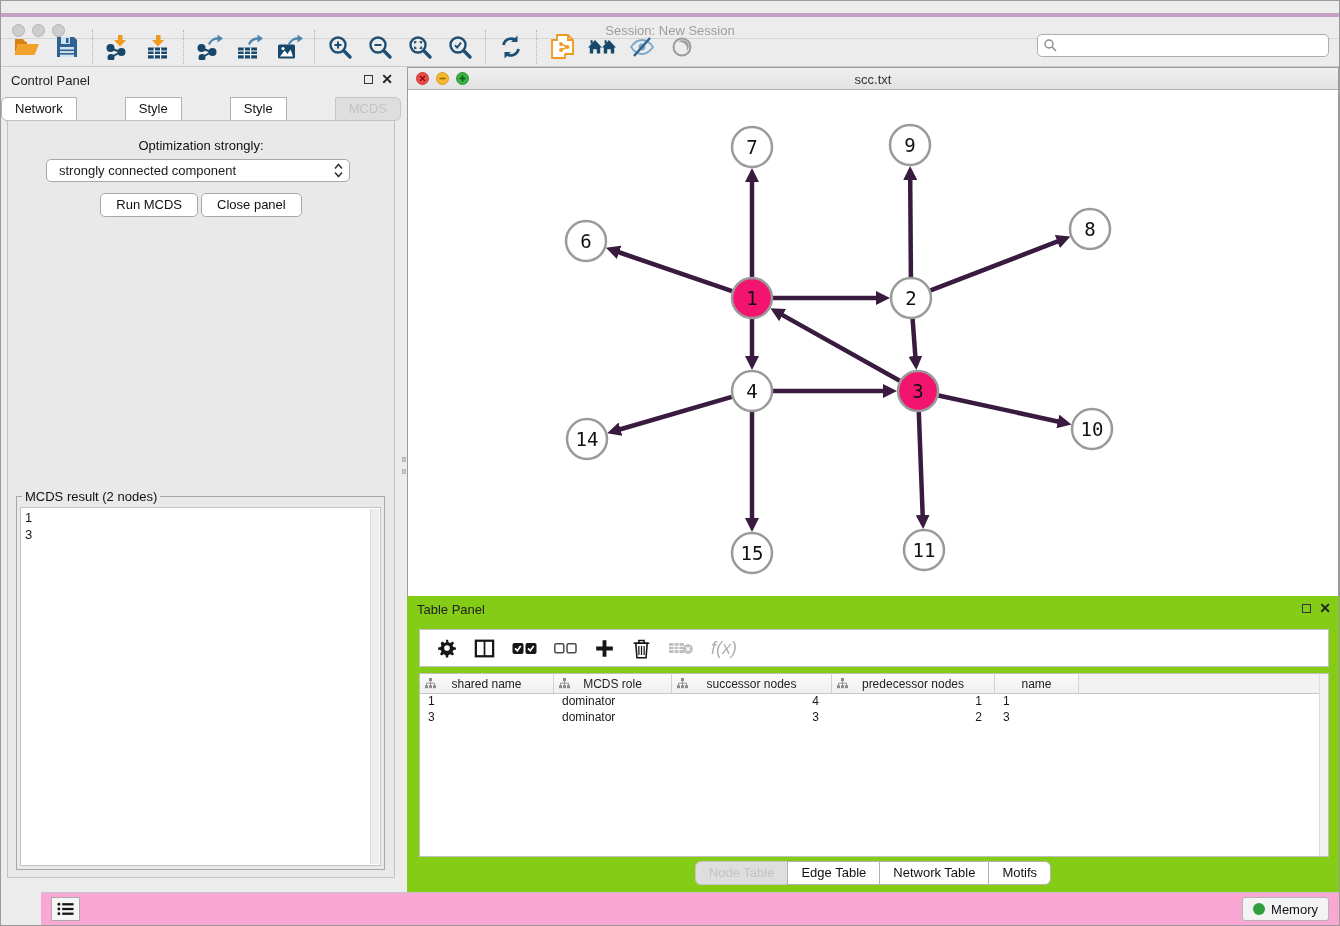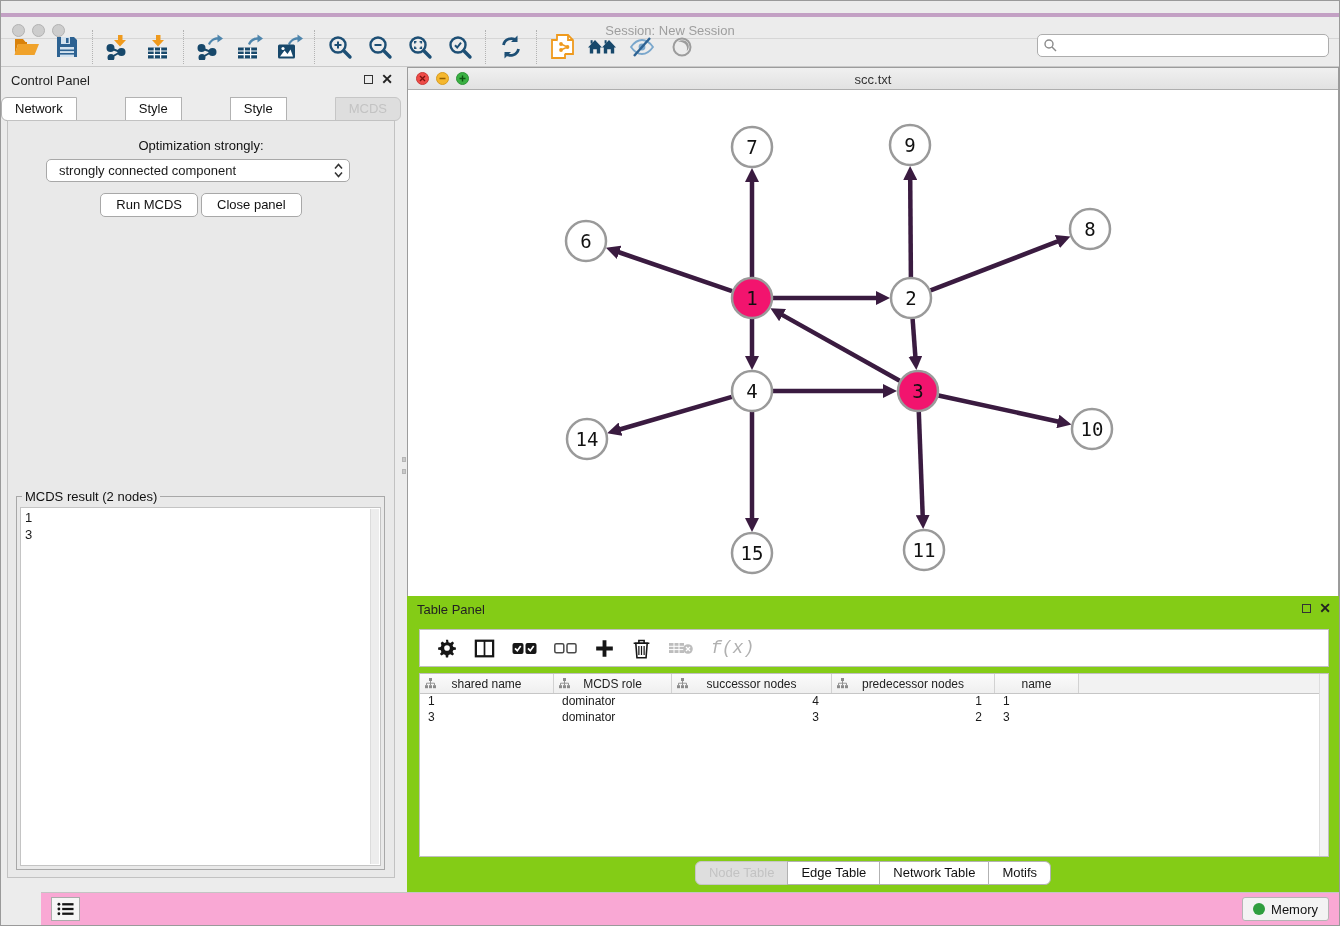--- a/index.html
+++ b/index.html
@@ -69,21 +69,21 @@
     display:flex; align-items:center; justify-content:center; }
   .net-canvas { position:absolute; top:22px; left:0; right:0; bottom:0; background:#fff; }
   .net-canvas svg { position:absolute; top:0; left:0; }
   .h-grip { position:absolute; bottom:1px; left:456px; width:10px; height:6px;
     background:#d7d7d7; border:1px solid #c2c2c2; }
   
   .table-panel { position:absolute; left:406px; top:595px; right:0; bottom:33px; background:#84cc16; }
   .tp-toolbar { position:absolute; left:12px; right:10px; top:33px; height:38px; background:#fff;
     border:1px solid #c0c0c0; display:flex; align-items:center; gap:17px; padding-left:17px; }
   .tp-toolbar .tico { display:flex; align-items:center; justify-content:center; cursor:default; }
-  .fx { font-family:Liberation Mono, monospace; font-style:italic; font-size:18px; color:#b0b0b0; }
+  .fx { font-family:Liberation Sans, sans-serif; font-style:italic; font-size:18px; color:#b0b0b0; }
   .tp-table { position:absolute; left:12px; right:10px; top:77px; bottom:35px; background:#fff;
     border:1px solid #c0c0c0; overflow:hidden; }
   .thead { display:flex; height:20px; border-bottom:1px solid #c6c6c6; background:#f2f2f2; }
   .th { position:relative; display:flex; align-items:center; justify-content:center;
     font-size:12px; color:#222; border-right:1px solid #d2d2d2; background:linear-gradient(#fbfbfb,#efefef); }
   .th .colicon { position:absolute; left:5px; top:4px; }
   .trow { display:flex; height:16px; font-size:12px; }
   .td { padding:0 8px; overflow:hidden; white-space:nowrap; }
   .td.num { text-align:right; padding-right:13px; }
   .tp-scroll { position:absolute; top:0; bottom:0; right:0; width:9px; background:#f2f2f2; border-left:1px solid #ddd; }

